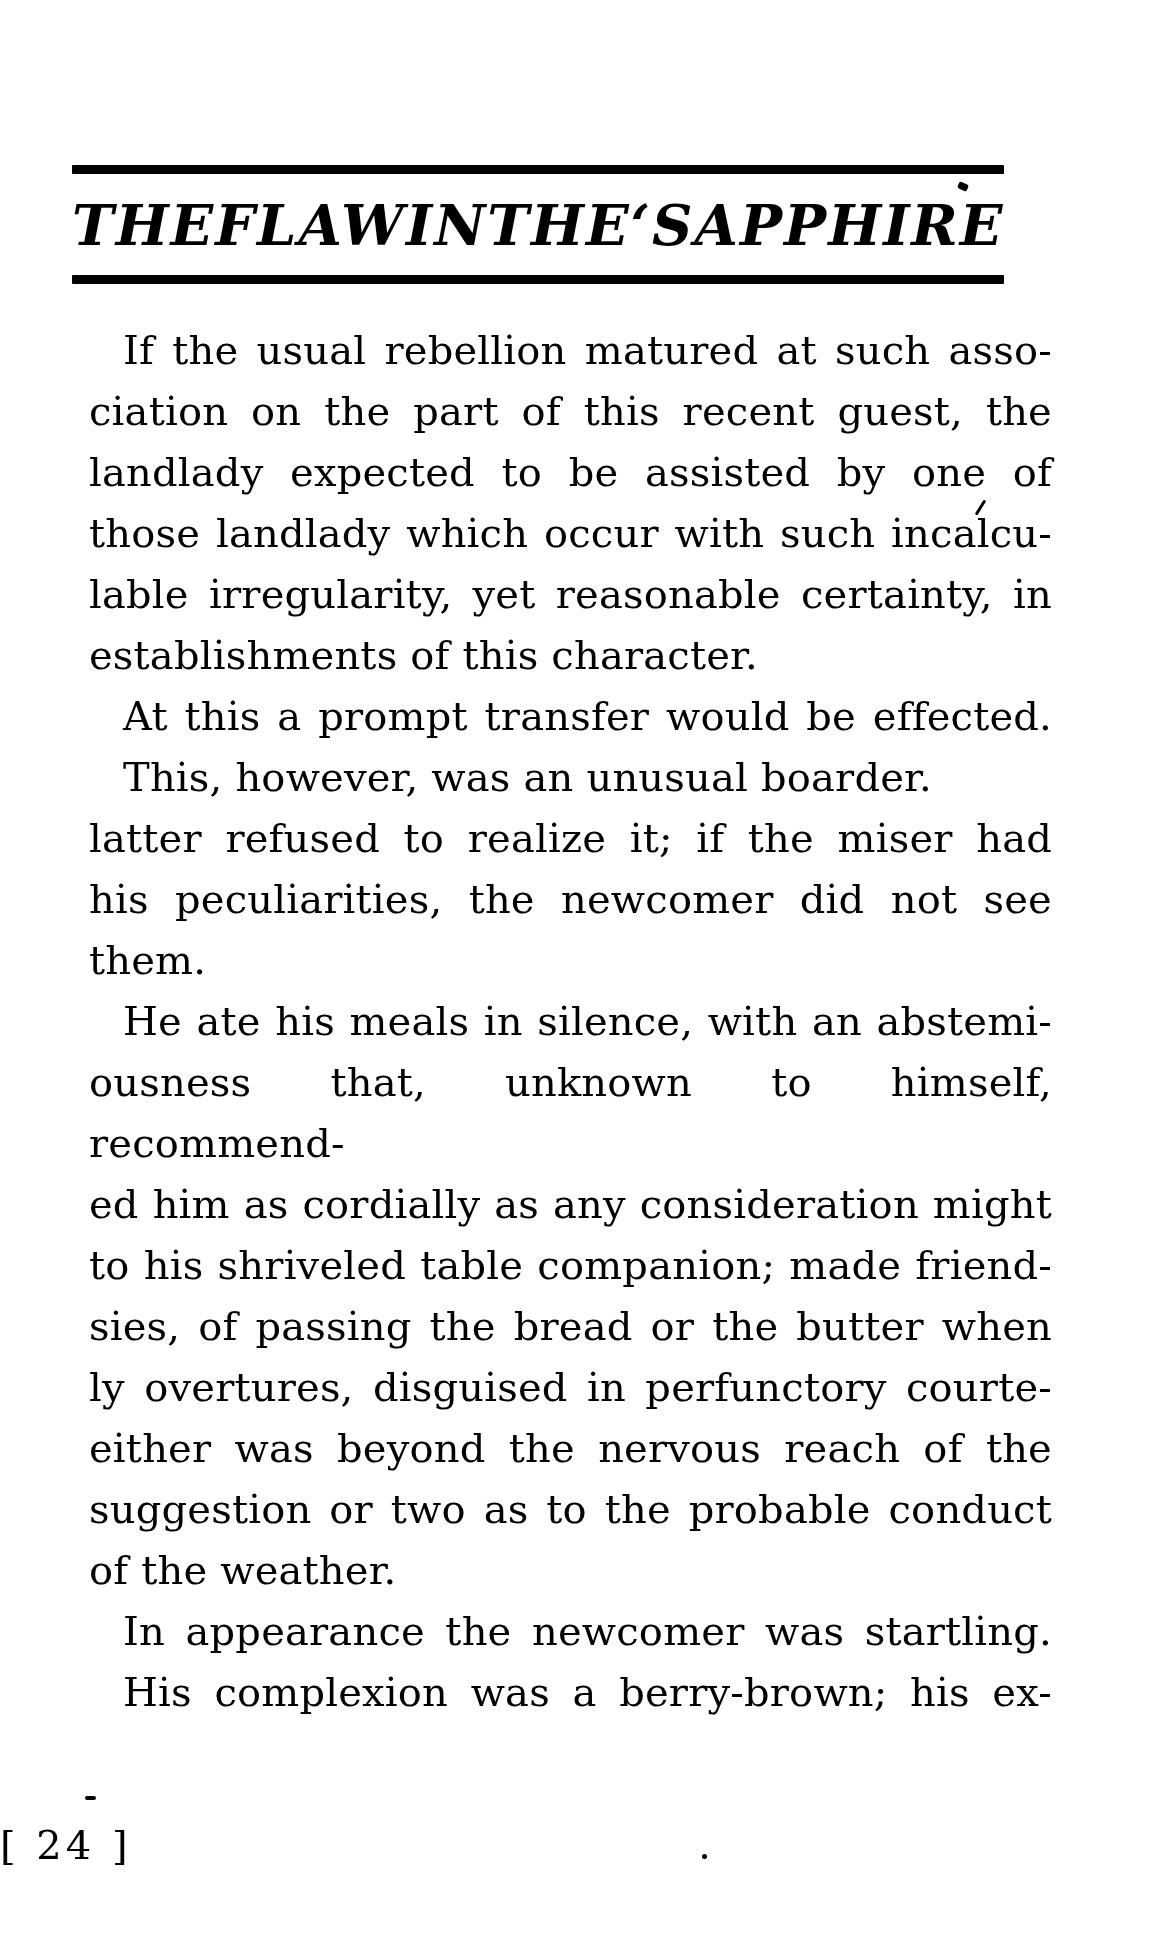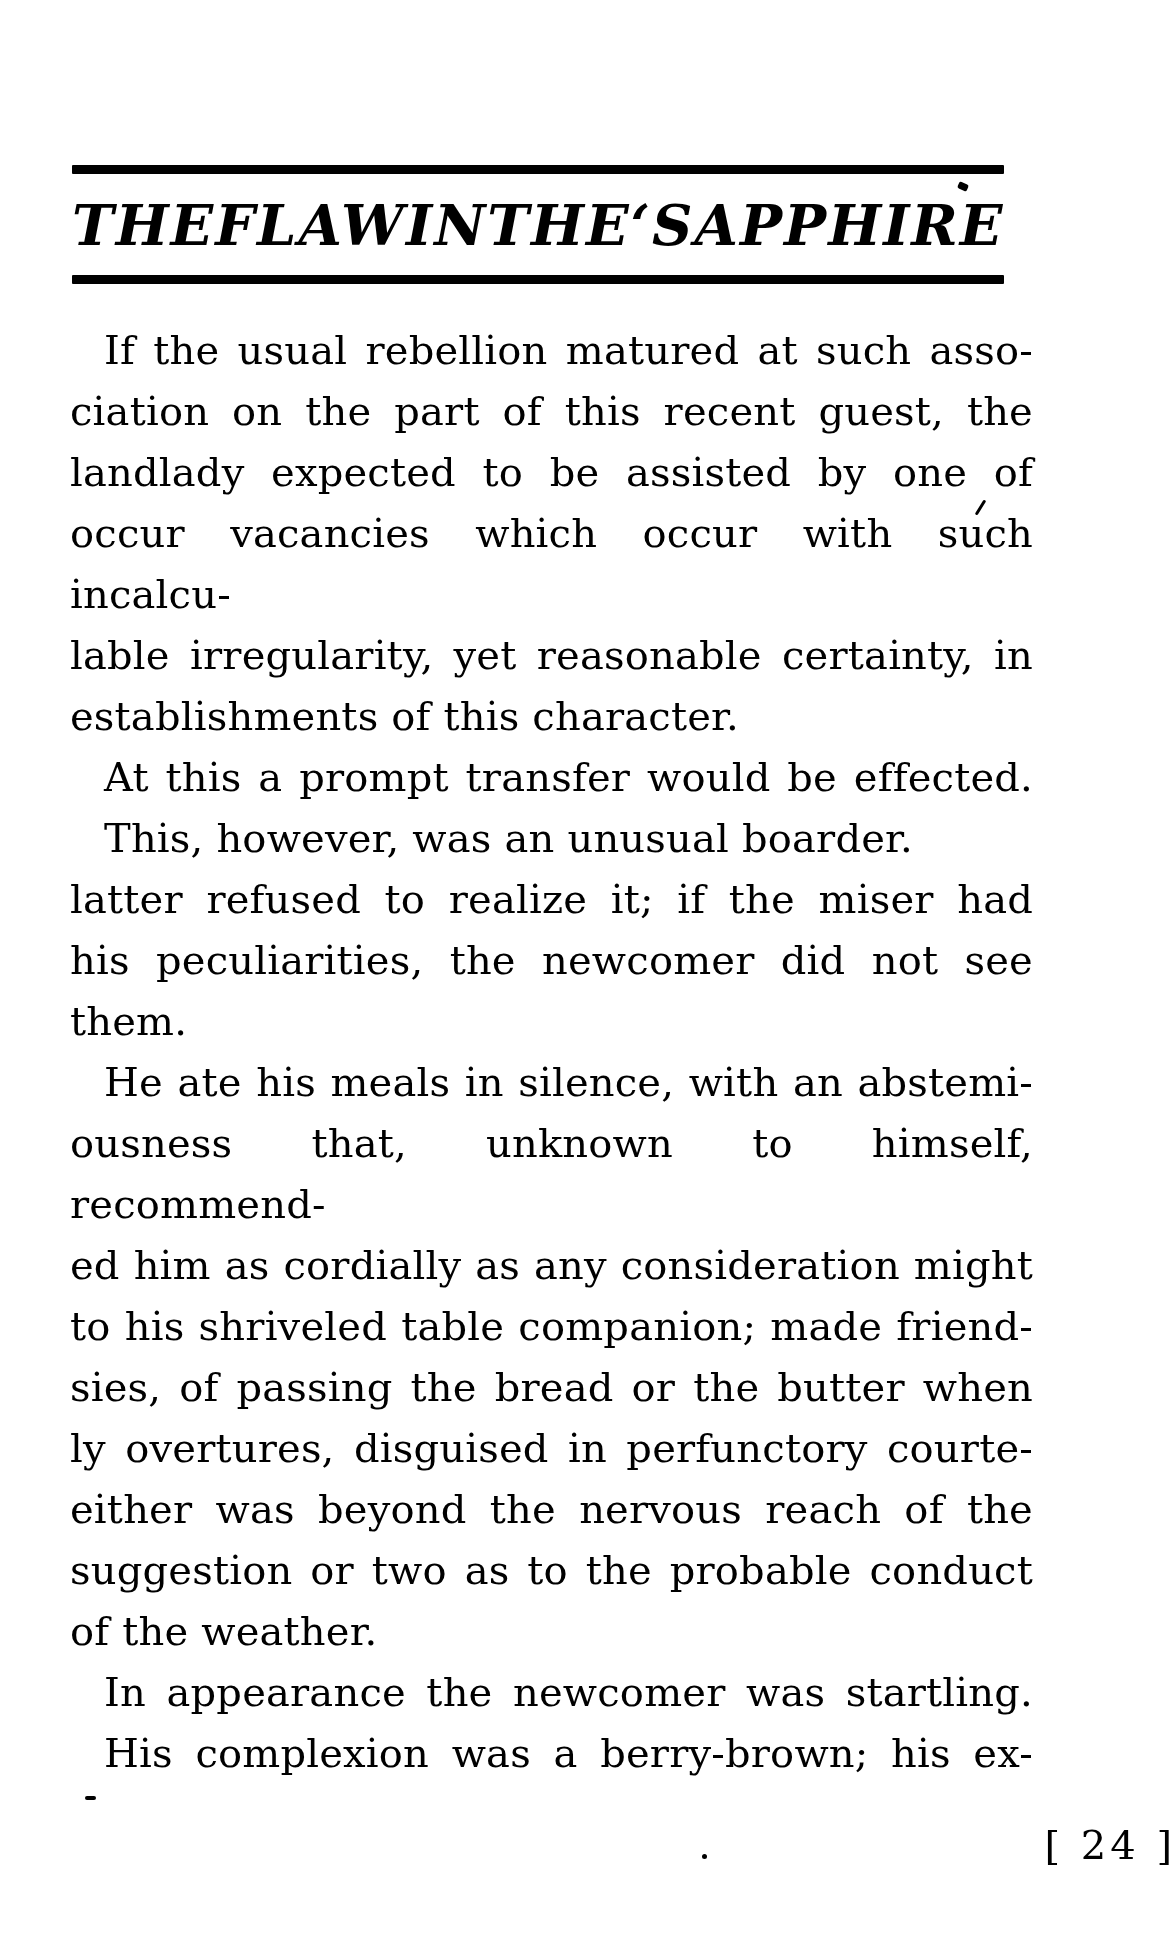--- a/index.html
+++ b/index.html
@@ -40,21 +40,21 @@
     font-weight: 700;
     font-size: 56px;
     line-height: 62px;
     letter-spacing: 2px;
     white-space: nowrap;
   }
 
   
   .body-text {
     position: absolute;
-    left: 70px;
+    left: 89px;
     top: 320px;
     width: 963px;
     font-size: 40px;
     line-height: 61px;
     letter-spacing: 0.2px;
   }
   .paragraph { margin: 0; }
   .line {
     text-align: justify;
     text-align-last: left;
@@ -62,21 +62,21 @@
   }
   .line.fill { text-align-last: justify; }
   .line.indent { text-indent: 34px; }
 
   
   .footer {
     position: absolute;
     left: 0;
     top: 1815px;
     width: 1176px;
-    text-align: right;
+    text-align: left;
     font-size: 40px;
     line-height: 61px;
     letter-spacing: 4px;
   }
 
   
   .speck {
     position: absolute;
     background: #000000;
   }
@@ -118,21 +118,21 @@
         <span>‘SAPPHIRE</span>
       </div>
     <div class="rule rule-bottom"></div>
   </header>
 
   <main class="body-text" id="body-text">
       <div class="paragraph">
         <div class="line indent fill">If the usual rebellion matured at such asso-</div>
         <div class="line fill">ciation on the part of this recent guest, the</div>
         <div class="line fill">landlady expected to be assisted by one of</div>
-        <div class="line fill">occur vacancies which occur with such incalcu-</div>
+        <div class="line fill">those landlady which occur with such incalcu-</div>
         <div class="line fill">lable irregularity, yet reasonable certainty, in</div>
         <div class="line">establishments of this character.</div>
       </div>
       <div class="paragraph">
         <div class="line indent fill">At this a prompt transfer would be effected.</div>
       </div>
       <div class="paragraph">
         <div class="line indent">This, however, was an unusual boarder.</div>
       </div>
       <div class="paragraph">

